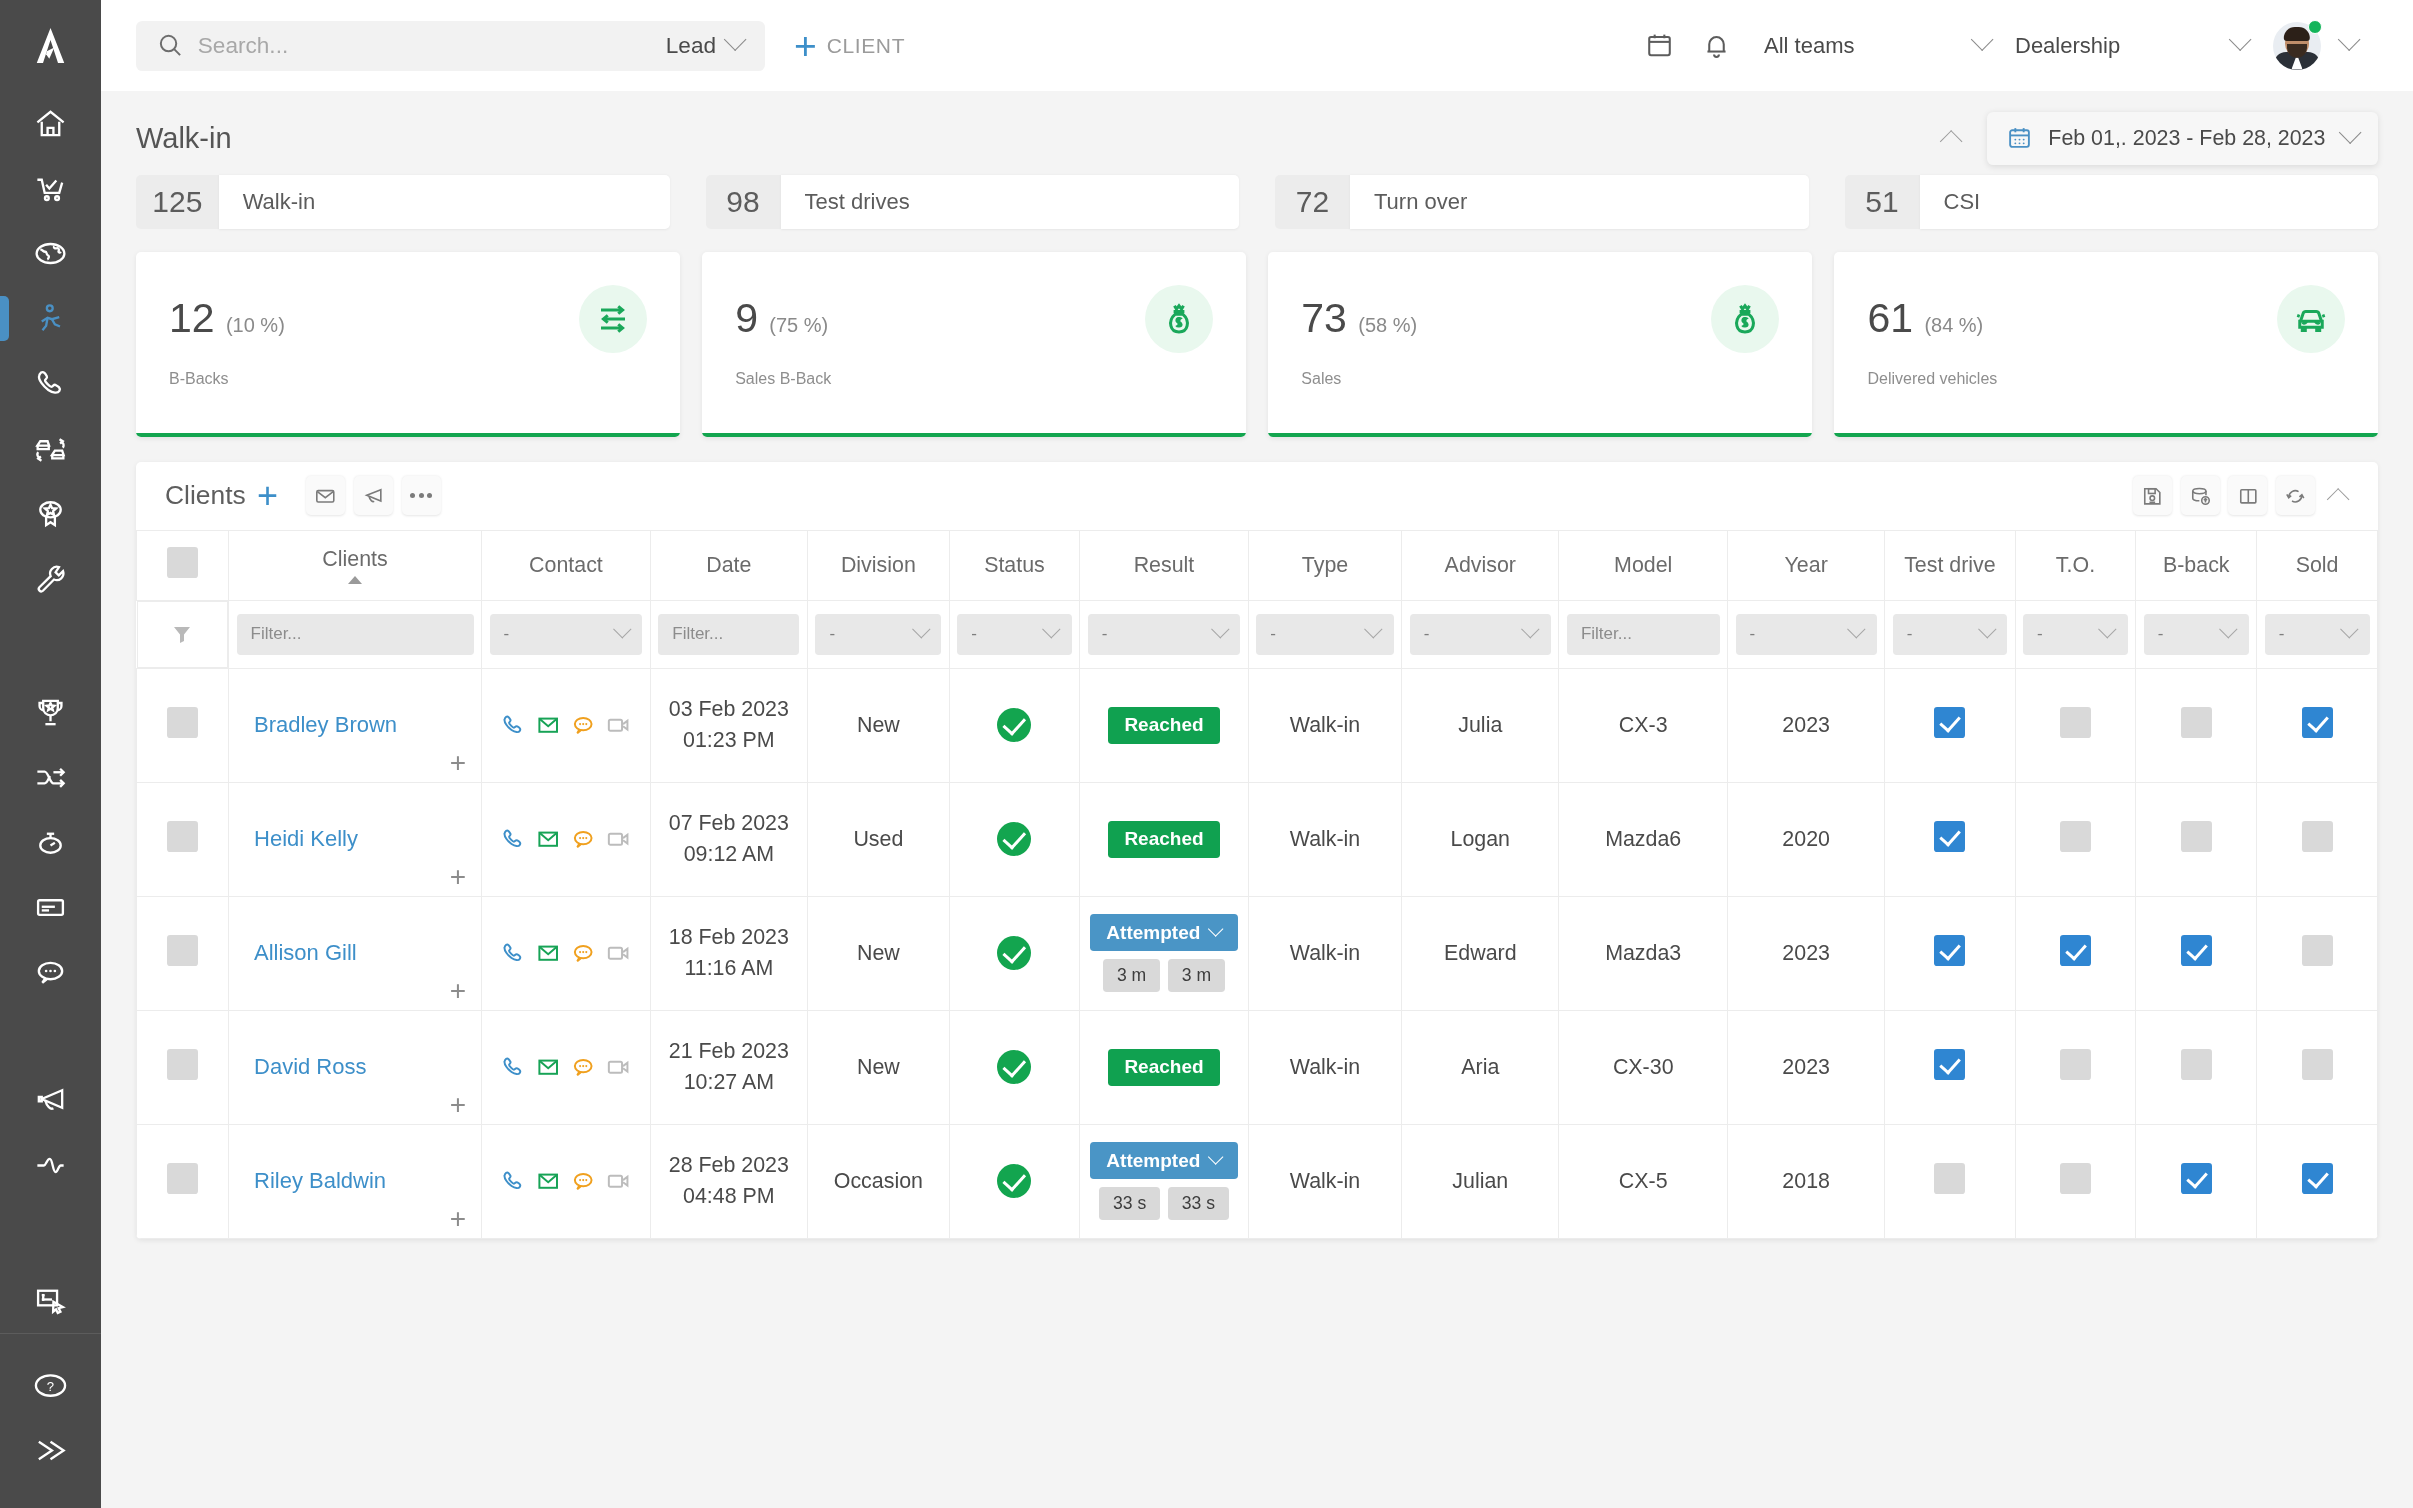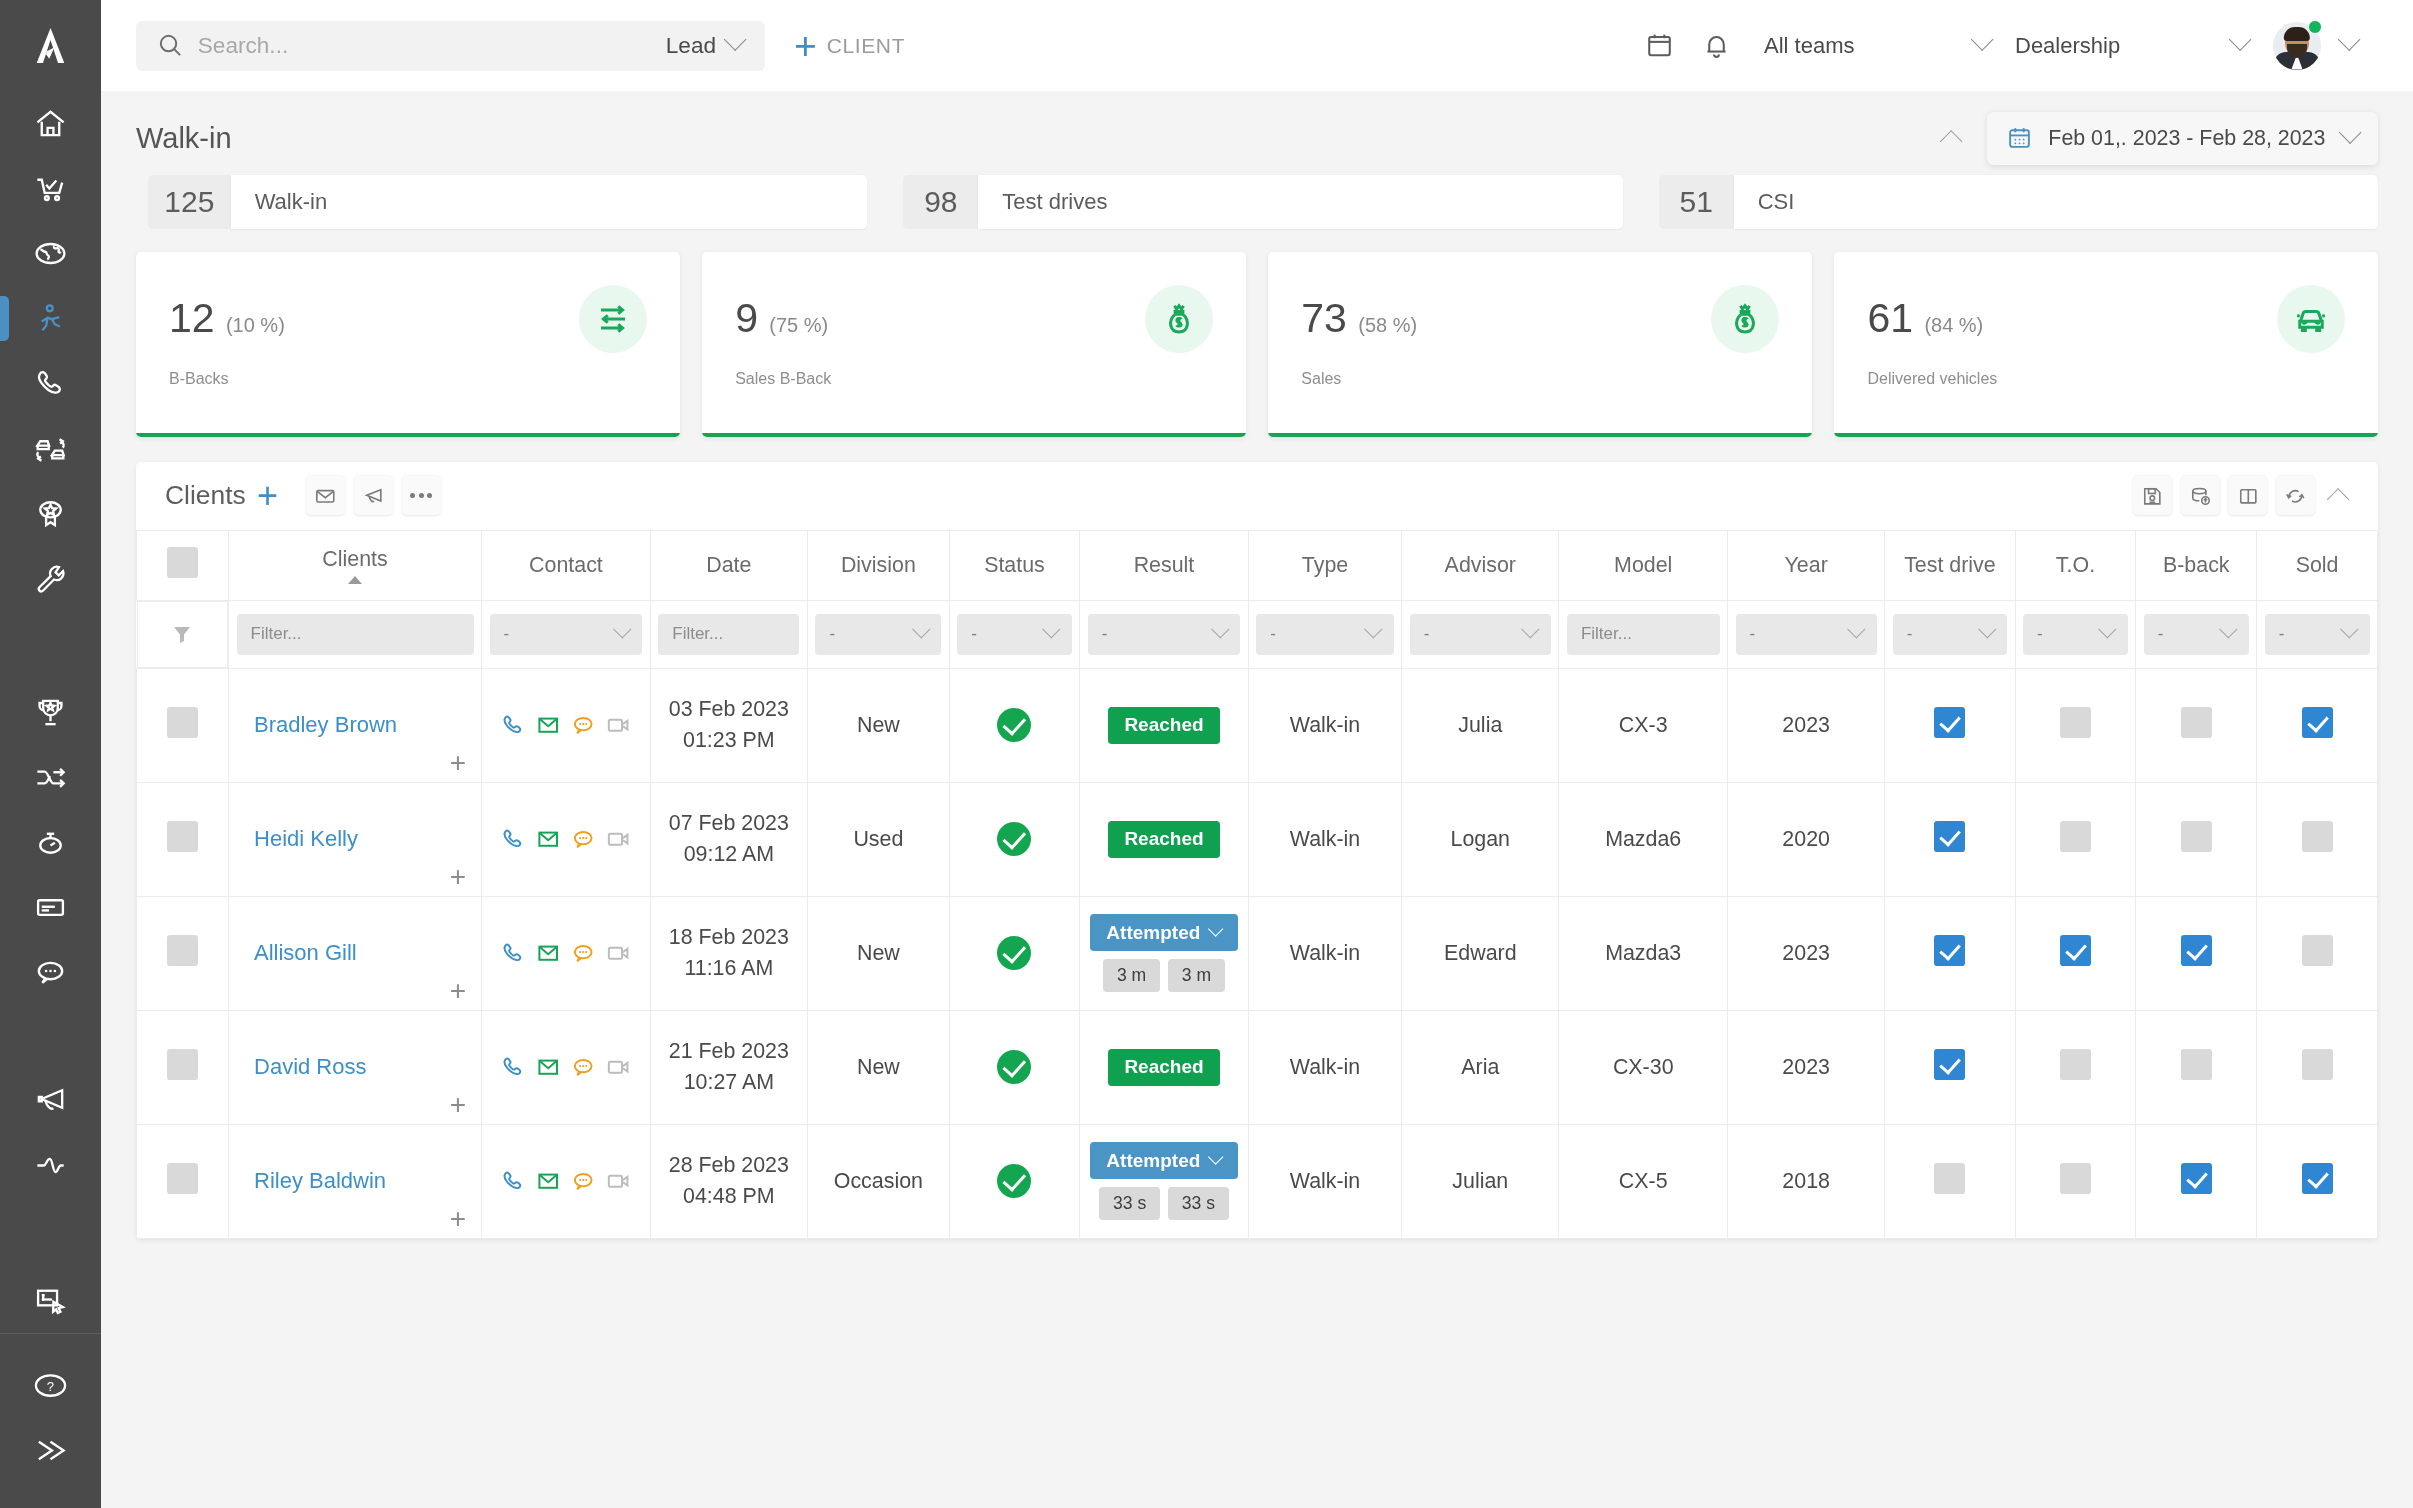--- a/index.html
+++ b/index.html
@@ -90,21 +90,21 @@
   .collapse-caret { width: 29px; height: 29px; display: flex; align-items: center; justify-content: center; cursor: pointer; }
   .caret-up { width: 16.3px; height: 16.3px; border-left: 1.9px solid #9a9a9a; border-top: 1.9px solid #9a9a9a; transform: rotate(45deg) translate(2.5px,2.5px); }
   .date-picker {
     height: 53px; background: #f7f7f7; border-radius: 6.3px; box-shadow: 0 1.3px 6.3px rgba(0,0,0,.10);
     display: flex; align-items: center; gap: 16.3px; padding: 0 20px; cursor: pointer;
   }
   .date-picker .cal svg { width: 25px; height: 25px; stroke: #4a90c4; fill: none; stroke-width: 1.8; }
   .date-picker .dtxt { font-size: 21.4px; color: #4a4a4a; white-space: nowrap; }
 
   
-  .counters { display: flex; gap: 36px; padding: 16.3px 35px 0 35px; margin-left: 12px; }
+  .counters { display: flex; gap: 36px; padding: 16.3px 35px 0 35px; }
   .counter { flex: 1; display: flex; align-items: stretch; height: 54px; }
   .counter .num {
     background: #ececec; border-radius: 5px 0 0 5px; min-width: 75px; padding: 0 16.3px;
     display: flex; align-items: center; justify-content: center; font-size: 30px; color: #5c5c5c;
   }
   .counter .cap {
     flex: 1; background: #fff; border-radius: 0 5px 5px 0; display: flex; align-items: center;
     padding-left: 24px; font-size: 22px; color: #5c5c5c; box-shadow: 0 0.6px 2.5px rgba(0,0,0,.06);
   }
 
@@ -433,20 +433,24 @@
       </div>
 
       <div class="counters" id="counters">
           <div class="counter">
             <div class="num">125</div>
             <div class="cap">Walk-in</div>
           </div>
           <div class="counter">
             <div class="num">98</div>
             <div class="cap">Test drives</div>
+          </div>
+          <div class="counter">
+            <div class="num">72</div>
+            <div class="cap">Turn over</div>
           </div>
           <div class="counter">
             <div class="num">51</div>
             <div class="cap">CSI</div>
           </div>
         </div>
       <div class="cards" id="cards">
           <div class="card">
             <div class="badge">
               <svg viewBox="0 0 24 24">

